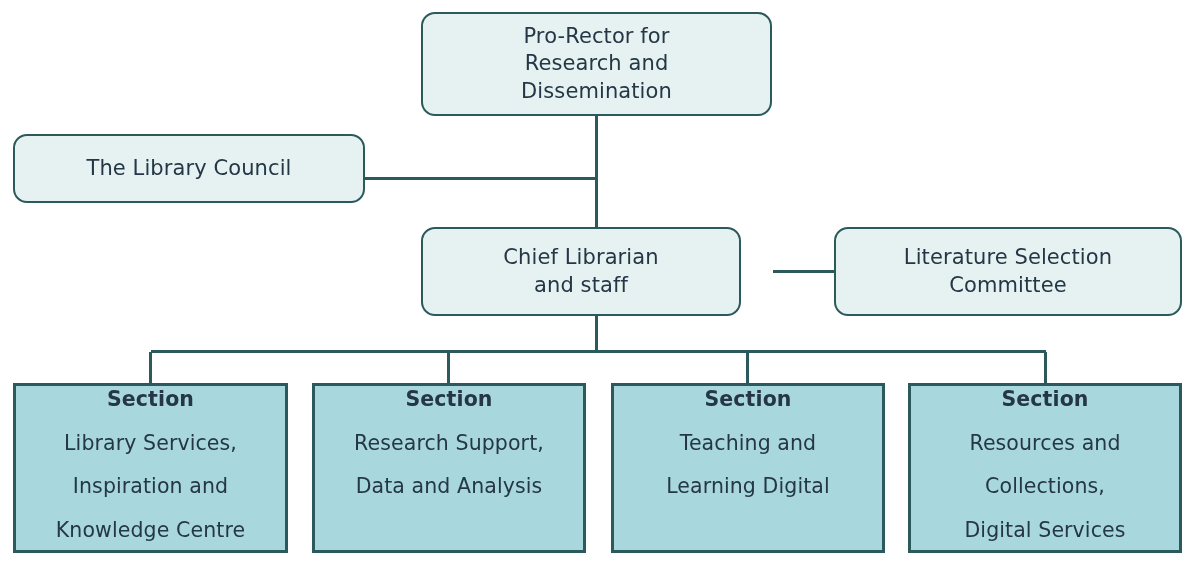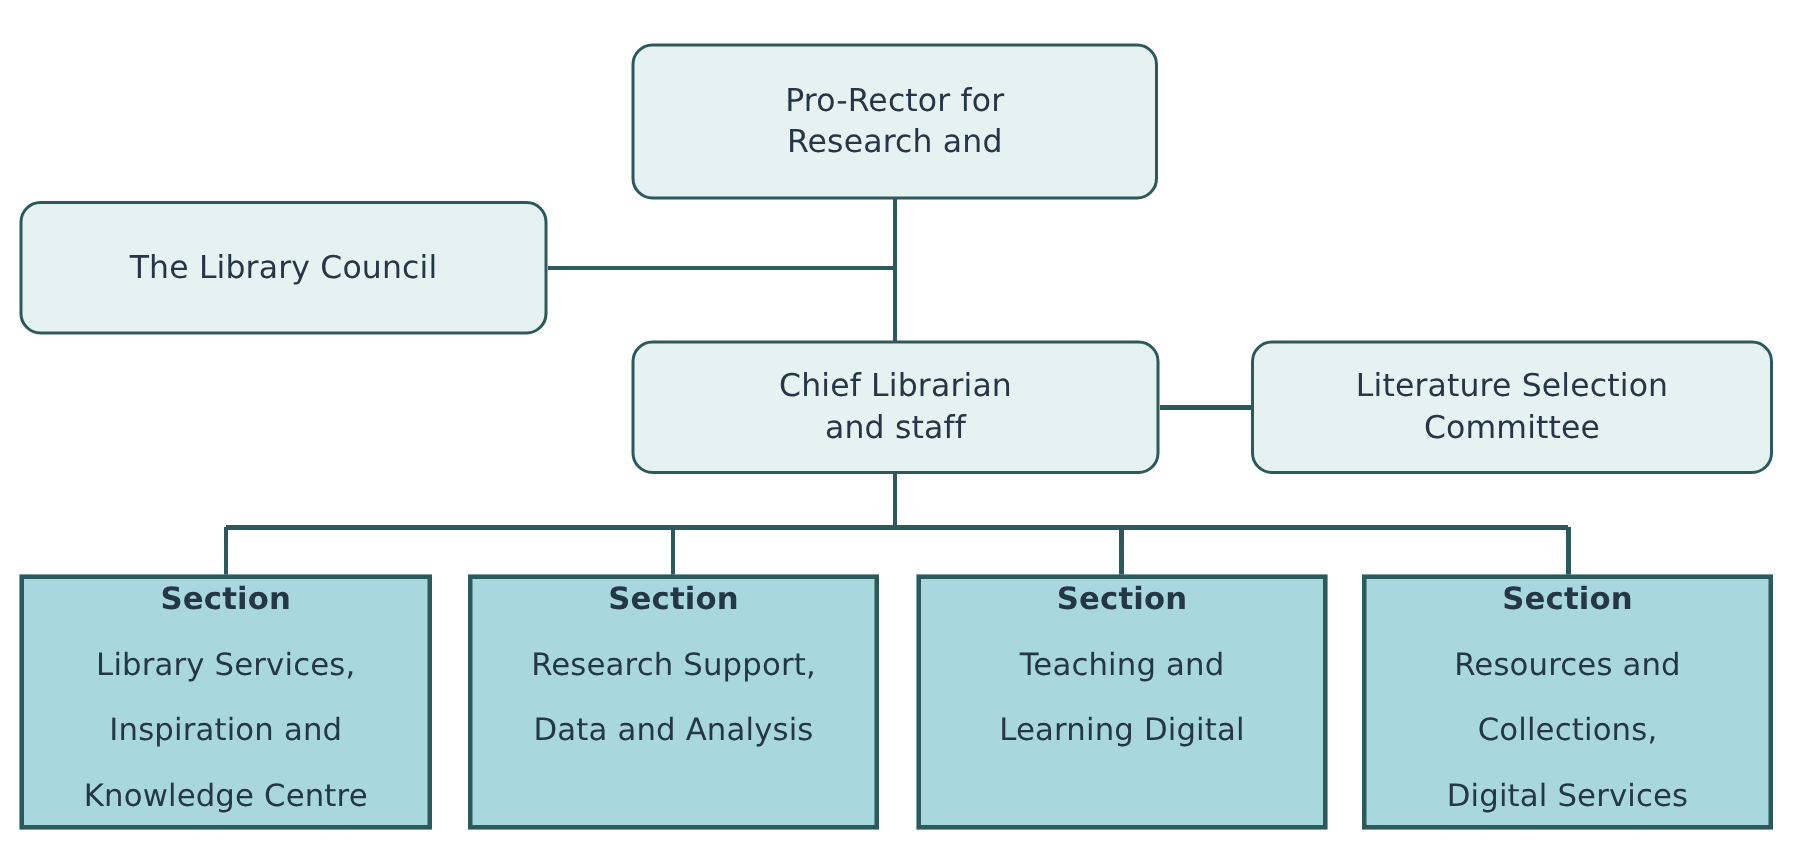--- a/index.html
+++ b/index.html
@@ -82,32 +82,33 @@
     <path class="line" d="M 596.5 316 L 596.5 351.5"></path>
 
     <path class="line" d="M 150.5 351.5 L 1045.5 351.5"></path>
 
     <path class="line" d="M 150.5 351.5 L 150.5 383"></path>
     <path class="line" d="M 448.5 351.5 L 448.5 383"></path>
     <path class="line" d="M 747.5 351.5 L 747.5 383"></path>
     <path class="line" d="M 1045.5 351.5 L 1045.5 383"></path>
   </svg>
 
-  <div class="node node-soft" style="left:421px; top:29px; width:351px; height:104px;">
+  <div class="node node-soft" style="left:421px; top:12px; width:351px; height:104px;">
     <span>
       <span>Pro-Rector for</span><br>
       <span>Research and</span><br>
+      <span>Dissemination</span>
     </span>
   </div>
 
-  <div class="node node-soft" style="left:13px; top:134px; width:352px; height:89px;">
+  <div class="node node-soft" style="left:13px; top:134px; width:352px; height:69px;">
     <span>The Library Council</span>
   </div>
 
-  <div class="node node-soft" style="left:421px; top:227px; width:352px; height:89px;">
+  <div class="node node-soft" style="left:421px; top:227px; width:320px; height:89px;">
     <span>
       <span>Chief Librarian</span><br>
       <span>and staff</span>
     </span>
   </div>
 
   <div class="node node-soft" style="left:834px; top:227px; width:348px; height:89px;">
     <span>
       <span>Literature Selection</span><br>
       <span>Committee</span>

